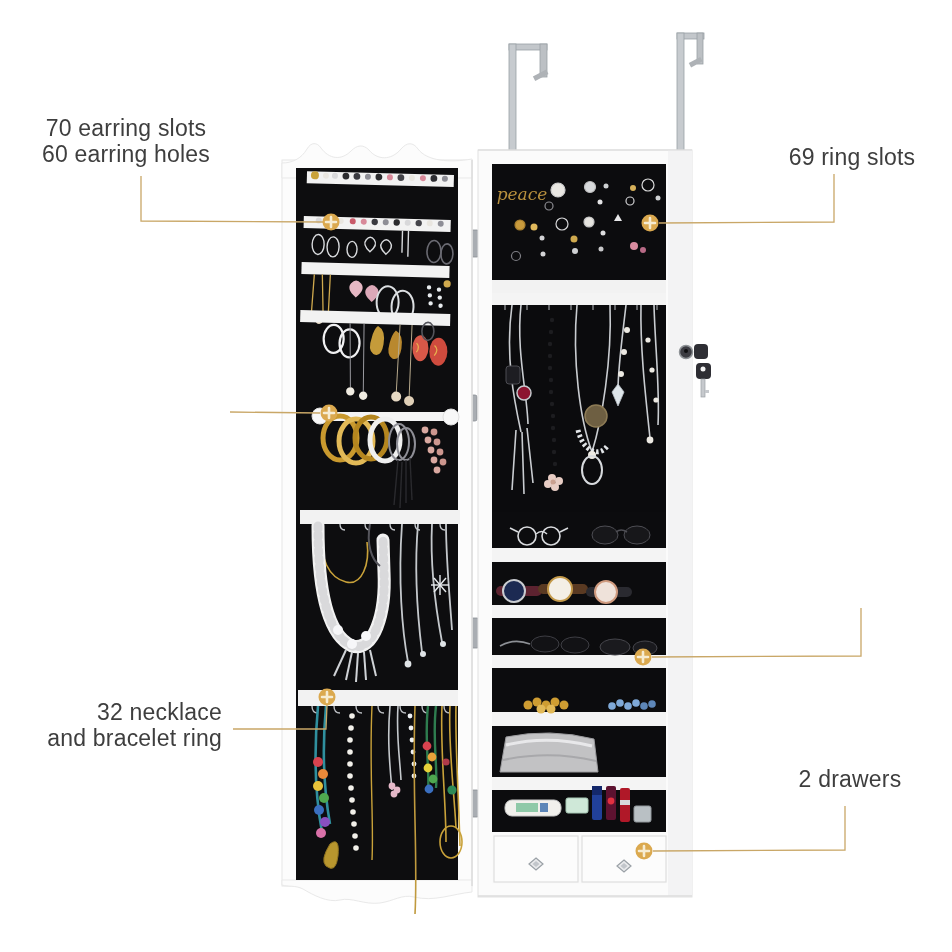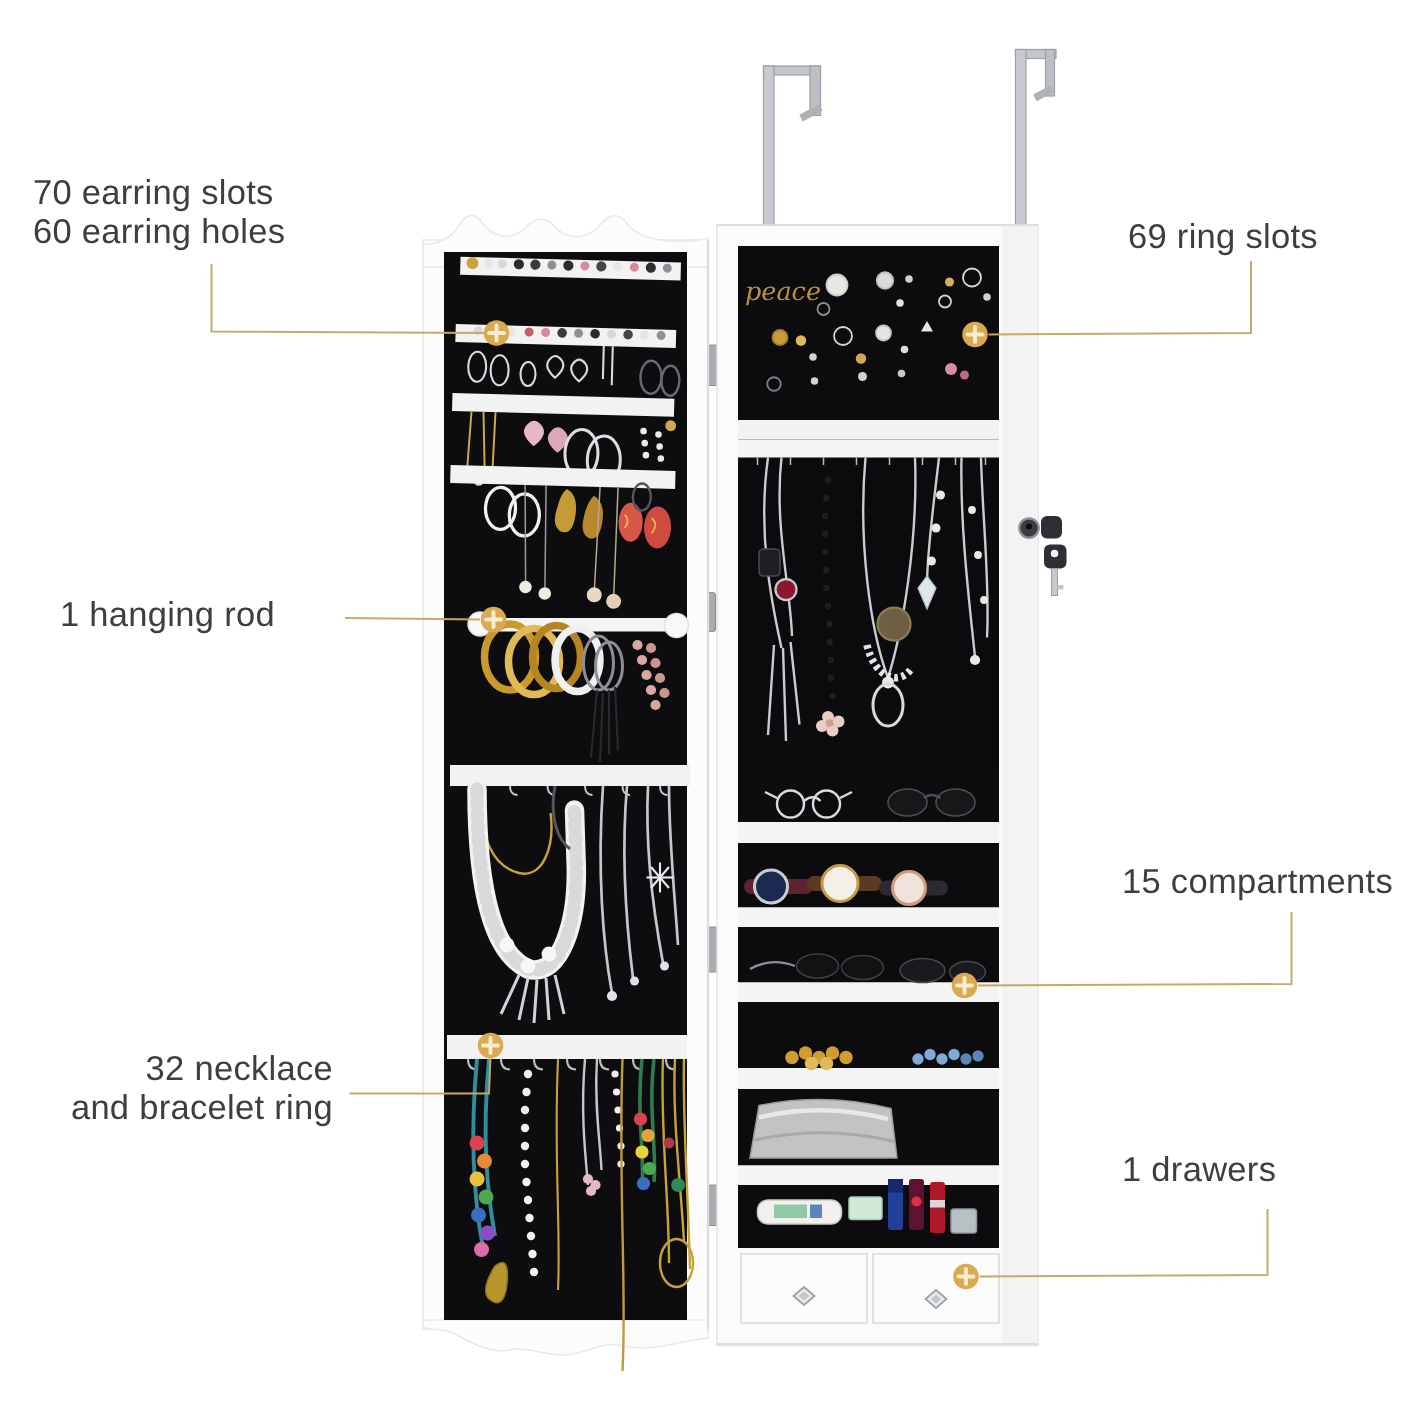--- a/index.html
+++ b/index.html
@@ -1,20 +1,20 @@
 <!DOCTYPE html>
 <html><head>
 <meta charset="utf-8">
 <style>
   html,body{margin:0;padding:0;background:#ffffff;}
   .canvas{position:relative;width:952px;height:952px;background:#ffffff;overflow:hidden;
           font-family:"Liberation Sans", sans-serif;}
   .scene{position:absolute;left:0;top:0;}
   .callout{position:absolute;color:#3e3e3e;font-size:23px;line-height:26px;letter-spacing:.2px;}
-  .center{}
+  .center{text-align:center;}
   .right{text-align:right;}
   .callout span{display:block;}
 </style>
 </head>
 <body>
 
 <div class="canvas">
 
 <svg class="scene" width="952" height="952" viewBox="0 0 952 952">
 
@@ -534,30 +534,24 @@
 
 <div class="callout center" style="left:22px;top:115px;width:208px;">
   <span>70 earring slots</span>
   <span>60 earring holes</span>
 </div>
 
 <div class="callout center" style="left:752px;top:144px;width:200px;">
   <span>69 ring slots</span>
 </div>
 
-<div class="callout center" style="left:40px;top:396px;width:190px;">
-  <span>1 hanging rod</span>
-</div>
-
-<div class="callout center" style="left:748px;top:574px;width:204px;">
-  <span>15 compartments</span>
-</div>
+
 
 <div class="callout right" style="left:10px;top:699px;width:212px;">
   <span>32 necklace</span>
   <span>and bracelet ring</span>
 </div>
 
 <div class="callout center" style="left:748px;top:766px;width:204px;">
-  <span>1 drawers</span>
+  <span>2 drawers</span>
 </div>
 
 </div>
 
 </body></html>

